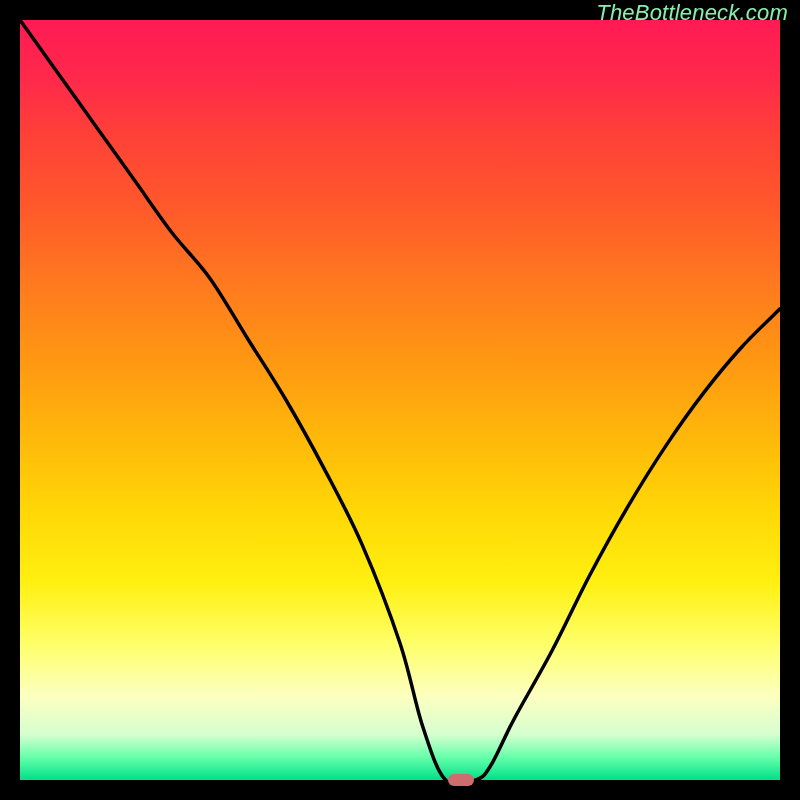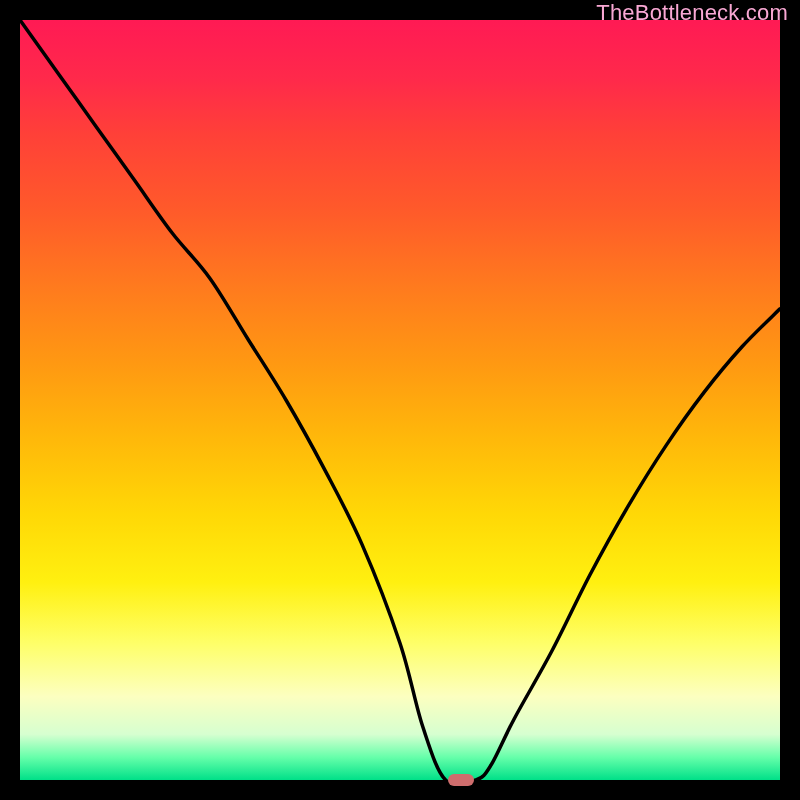--- a/index.html
+++ b/index.html
@@ -54,22 +54,23 @@
     background: #ce6d6d;
     transform: translate(-50%, -50%);
   }
   .watermark {
     position: absolute;
     top: 0px;
     right: 12px;
     font-family: Arial, Helvetica, sans-serif;
     font-size: 22px;
     font-weight: 500;
-    color: #f9a8d4;
+    color: #86efac;
     letter-spacing: 0.2px;
+    font-style: italic;
   }
 </style>
 </head>
 <body>
 
 <div class="chart-container">
   <span class="watermark">TheBottleneck.com</span>
   <div class="plot-area">
     <svg class="curve-svg" viewBox="0 0 760 760" preserveAspectRatio="none">
       <path id="curve-path" fill="none" stroke="#000000" stroke-width="3.5" stroke-linecap="round" stroke-linejoin="round" d="M 0.00 0.00 C 6.33 8.87, 25.33 35.47, 38.00 53.20 C 50.67 70.93, 63.33 88.67, 76.00 106.40 C 88.67 124.13, 101.33 141.87, 114.00 159.60 C 126.67 177.33, 139.33 196.33, 152.00 212.80 C 164.67 229.27, 177.33 240.67, 190.00 258.40 C 202.67 276.13, 215.33 298.93, 228.00 319.20 C 240.67 339.47, 253.33 358.47, 266.00 380.00 C 278.67 401.53, 291.33 424.33, 304.00 448.40 C 316.67 472.47, 329.33 495.27, 342.00 524.40 C 354.67 553.53, 369.87 592.80, 380.00 623.20 C 390.13 653.60, 395.20 684.00, 402.80 706.80 C 410.40 729.60, 416.73 751.13, 425.60 760.00 C 434.47 768.87, 448.40 762.53, 456.00 760.00 C 463.60 757.47, 464.87 754.93, 471.20 744.80 C 477.53 734.67, 483.87 718.20, 494.00 699.20 C 504.13 680.20, 519.33 654.87, 532.00 630.80 C 544.67 606.73, 557.33 578.87, 570.00 554.80 C 582.67 530.73, 595.33 507.93, 608.00 486.40 C 620.67 464.87, 633.33 444.60, 646.00 425.60 C 658.67 406.60, 671.33 388.87, 684.00 372.40 C 696.67 355.93, 709.33 340.73, 722.00 326.80 C 734.67 312.87, 753.67 295.13, 760.00 288.80"></path>

